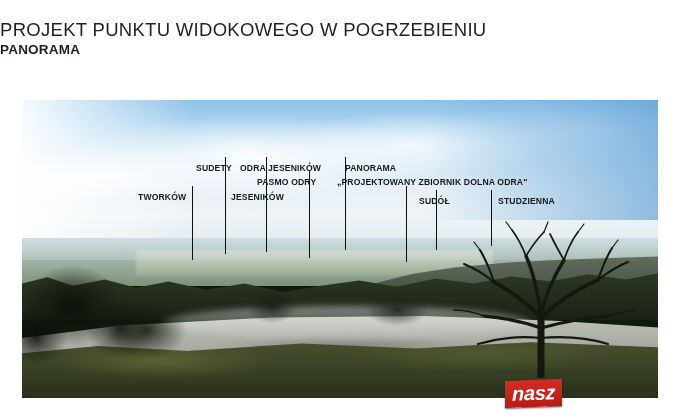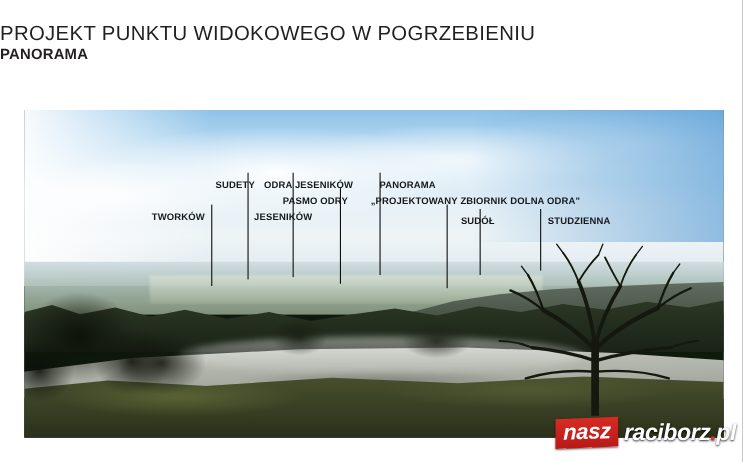--- a/index.html
+++ b/index.html
@@ -368,14 +368,13 @@
   <div class="panolabel" style="left:397px; top:76px;">SUDÓŁ</div>
   <div class="panolabel" style="left:476px; top:76px;">STUDZIENNA</div>
 
   <div class="leader" style="left:384px; top:86px; height:76px;"></div>
 </div>
 
 <div class="panolabel" style="position:absolute; left:231px; top:172px; z-index:5;">JESENIKÓW</div>
 
 <div id="logo">
   <span id="logo-nasz">nasz</span>
-  <span id="logo-raciborz"><span>raciborz</span><span class="dot">.</span><span>pl</span></span>
 </div>
 
 </body></html>

